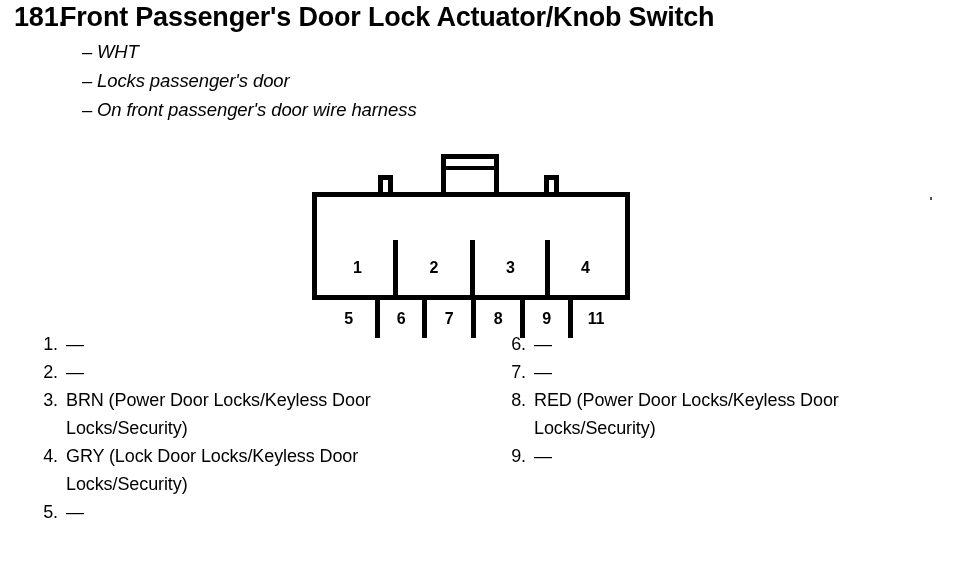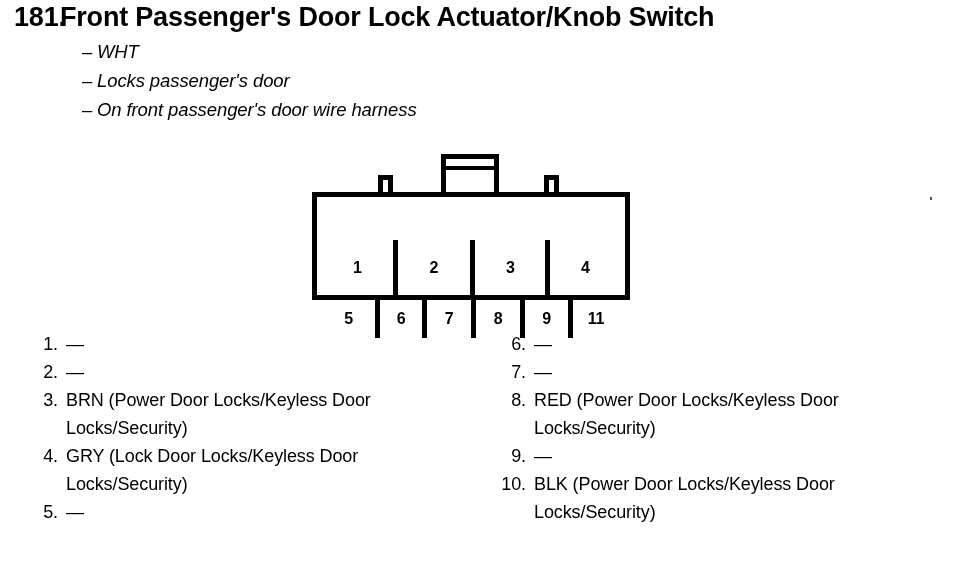--- a/index.html
+++ b/index.html
@@ -273,19 +273,15 @@
     <span class="pin-desc">—</span>
   </div>
   <div class="pin-item">
     <span class="pin-num">8.</span>
     <span class="pin-desc">RED (Power Door Locks/Keyless Door Locks/Security)</span>
   </div>
   <div class="pin-item">
     <span class="pin-num">9.</span>
     <span class="pin-desc">—</span>
   </div>
-  <div class="pin-item">
-    <span class="pin-num">10.</span>
-    <span class="pin-desc">BLK (Power Door Locks/Keyless Door Locks/Security)</span>
-  </div>
 </div>
 
 <div class="speck"></div>
 
 </body></html>

